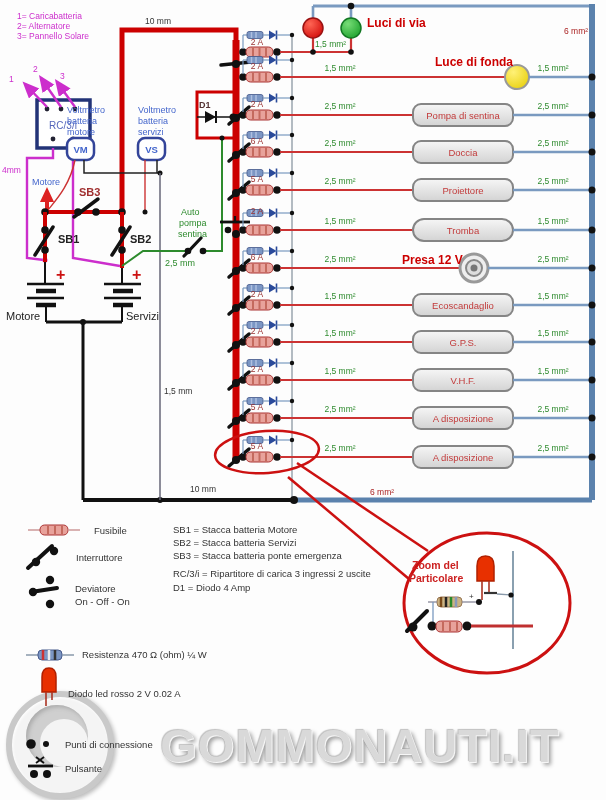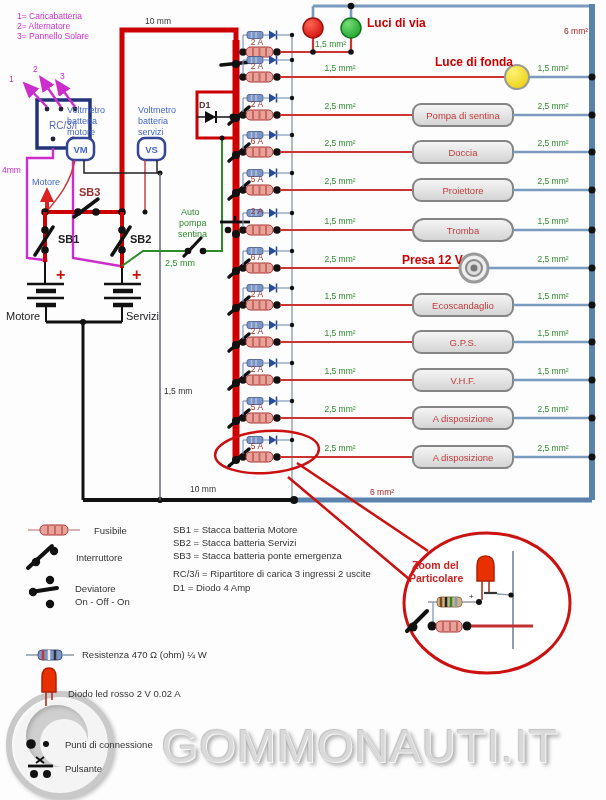--- a/index.html
+++ b/index.html
@@ -6,21 +6,21 @@
   #stage{position:relative;width:606px;height:800px;background:#fdfdfd;overflow:hidden;
          font-family:"Liberation Sans", sans-serif;}
   
   .watermark{position:absolute;left:0;top:690px;width:606px;height:110px;display:flex;align-items:center;z-index:1;}
   .wm-logo{width:96px;height:96px;border-radius:50%;border:6px solid #c9c9c9;margin-left:6px;
            background:#f4f4f4;position:relative;box-shadow:2px 2px 4px #bbb, inset 1px 1px 3px #fff;}
   .wm-logo::before{content:"";position:absolute;left:14px;top:8px;width:62px;height:62px;border-radius:50%;
            background:#cfcfcf;box-shadow:inset 2px 2px 4px #aaa;}
   .wm-logo::after{content:"";position:absolute;left:28px;top:22px;width:48px;height:48px;border-radius:50%;
            background:#f4f4f4;}
-  .wm-text{flex:1;text-align:center;font-weight:normal;font-size:47px;letter-spacing:1px;color:#d9d9d9;
+  .wm-text{flex:1;text-align:center;font-weight:bold;font-size:47px;letter-spacing:1px;color:#d9d9d9;
            text-shadow:1px 1px 0 #f6f6f6, 3px 3px 4px #9a9a9a, -1px -1px 1px #c2c2c2;}
   
   svg{position:absolute;left:0;top:0;z-index:2;}
   text{font-family:"Liberation Sans", sans-serif;}
   .t-magenta{fill:#cc2ecc;font-size:8.5px;}
   .t-gauge{fill:#2e8b2e;font-size:8.5px;text-anchor:middle;}
   .t-gauge-s{fill:#2e8b2e;font-size:8.5px;}
   .t-amp{fill:#993333;font-size:8.5px;text-anchor:middle;}
   .t-load{fill:#c23b3b;font-size:9.5px;text-anchor:middle;}
   .t-head{fill:#cc0000;font-weight:bold;font-size:12px;}

